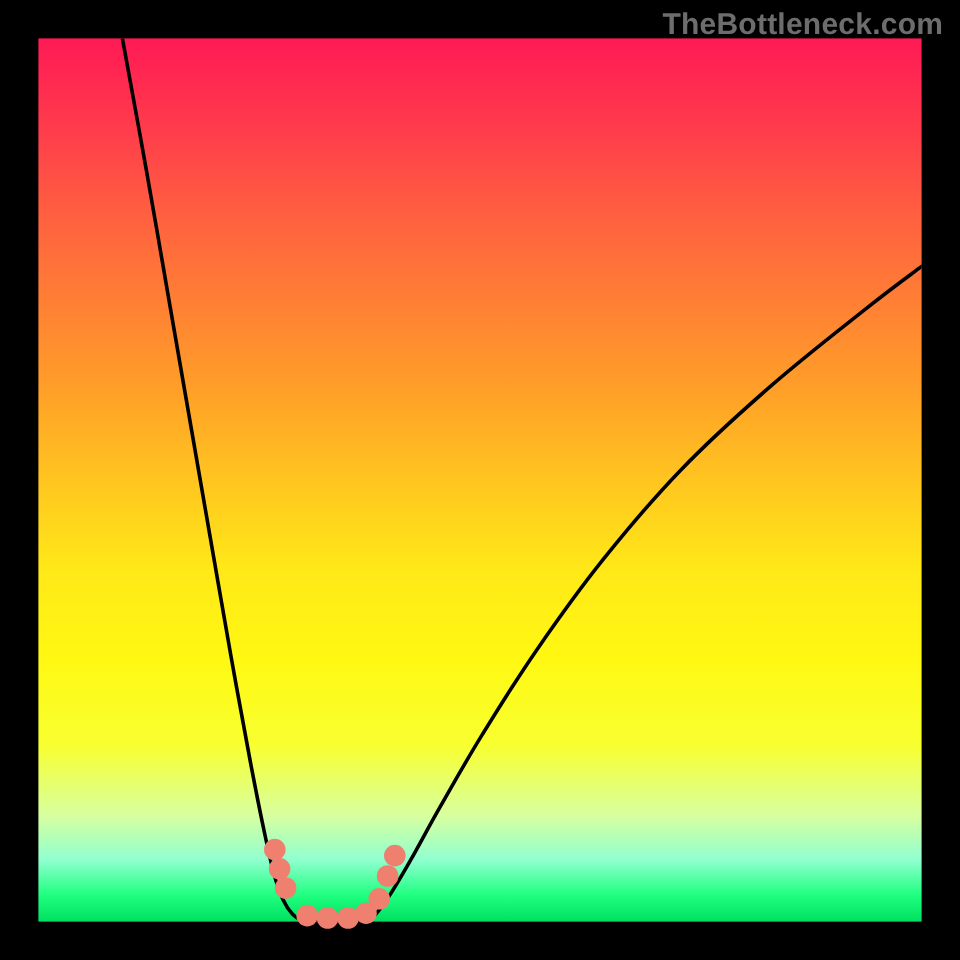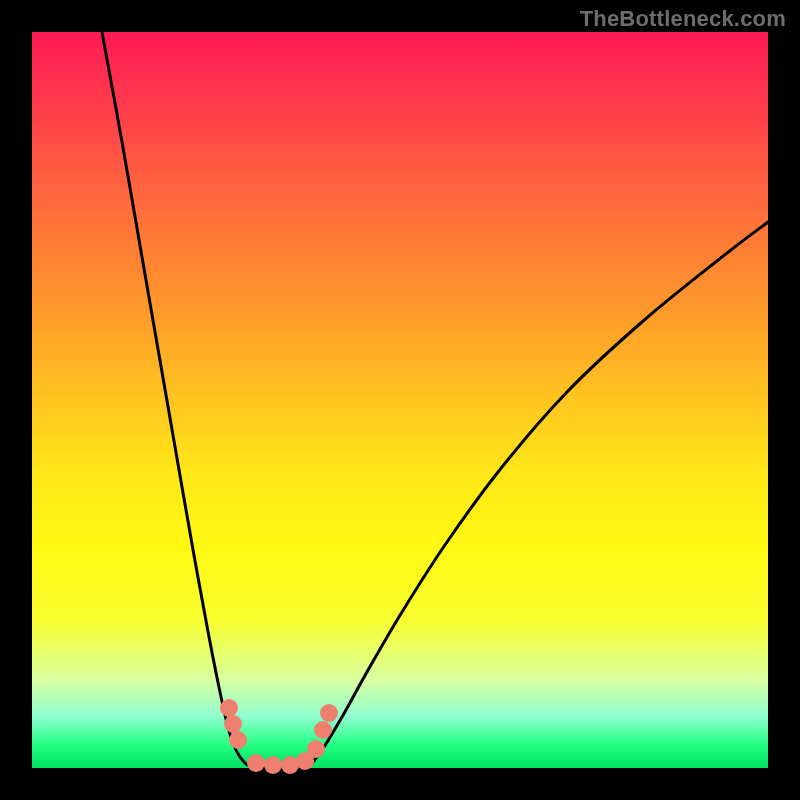--- a/index.html
+++ b/index.html
@@ -32,21 +32,21 @@
       #90ffd0 93%,
       #20ff80 97%,
       #00e060 100%
     );
   }
   .watermark {
     position: absolute;
     top: 6px;
     right: 14px;
     color: #6d6d6d;
-    font-size: 22px;
+    font-size: 25px;
     font-weight: 600;
     letter-spacing: 0.2px;
     z-index: 50;
   }
   svg.curve {
     position: absolute;
     left: 0;
     top: 0;
     width: 736px;
     height: 736px;

